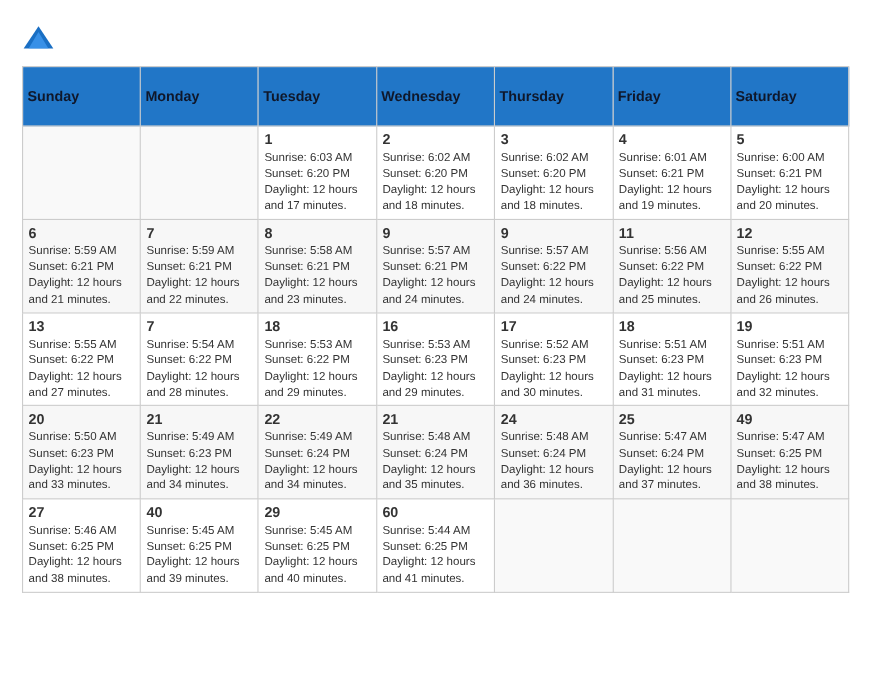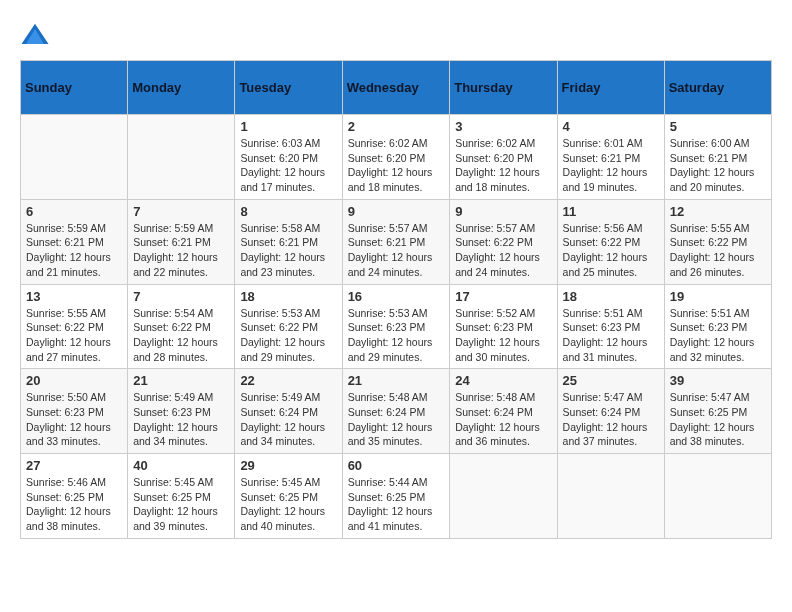--- a/index.html
+++ b/index.html
@@ -232,21 +232,21 @@
         </td>
         <td>
           <span class="day-number">24</span>
           <div class="day-info">Sunrise: 5:48 AM<br>Sunset: 6:24 PM<br>Daylight: 12 hours and 36 minutes.</div>
         </td>
         <td>
           <span class="day-number">25</span>
           <div class="day-info">Sunrise: 5:47 AM<br>Sunset: 6:24 PM<br>Daylight: 12 hours and 37 minutes.</div>
         </td>
         <td>
-          <span class="day-number">39</span>
+          <span class="day-number">49</span>
           <div class="day-info">Sunrise: 5:47 AM<br>Sunset: 6:25 PM<br>Daylight: 12 hours and 38 minutes.</div>
         </td>
       </tr>
       <tr>
         <td>
           <span class="day-number">27</span>
           <div class="day-info">Sunrise: 5:46 AM<br>Sunset: 6:25 PM<br>Daylight: 12 hours and 38 minutes.</div>
         </td>
         <td>
           <span class="day-number">40</span>

